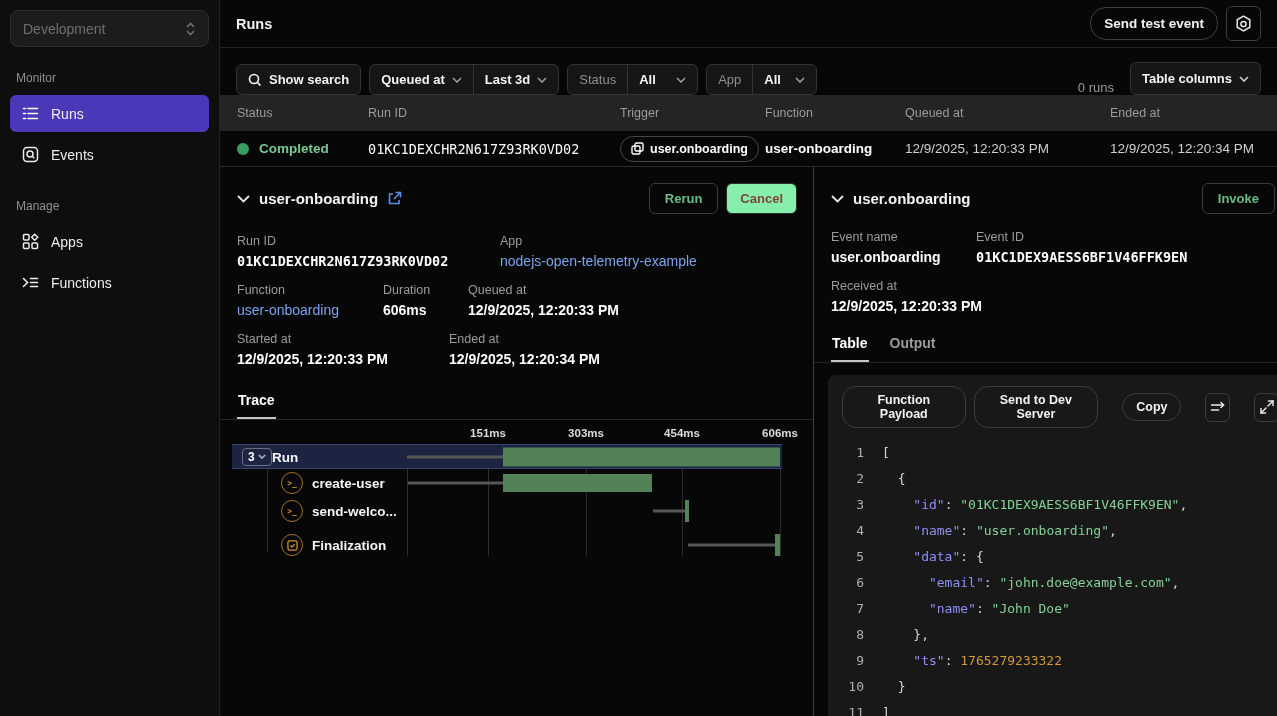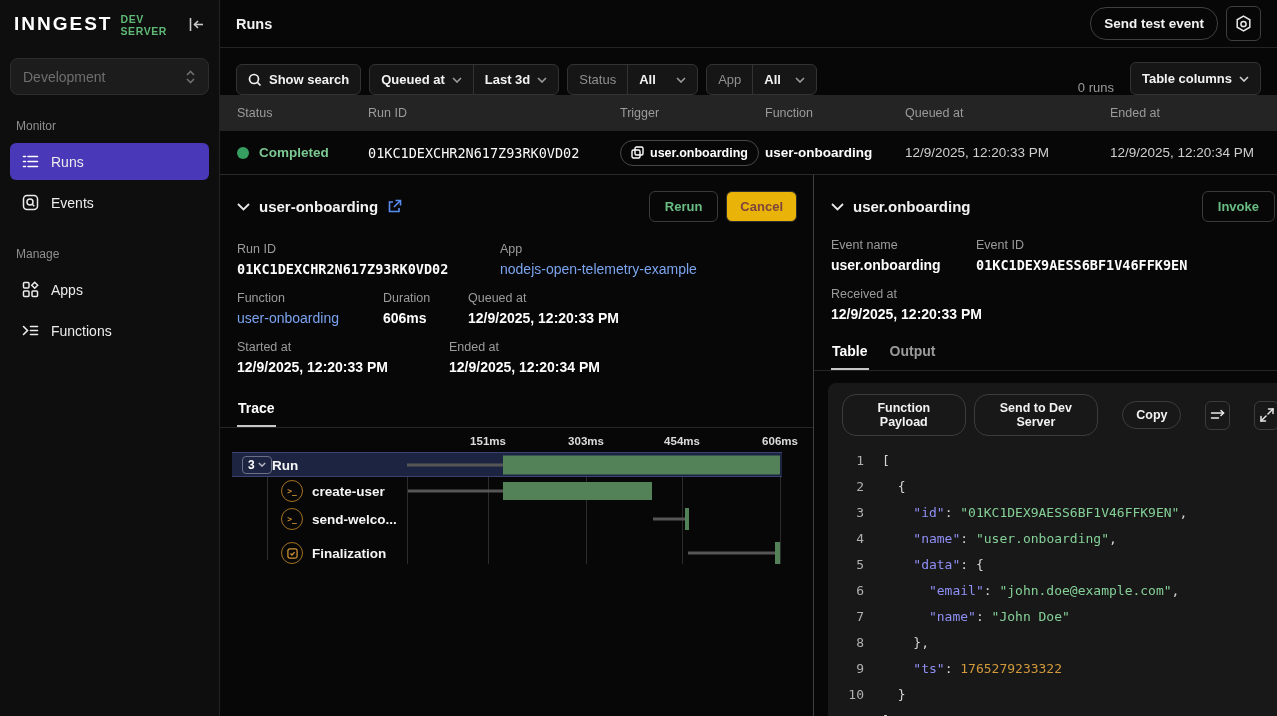--- a/index.html
+++ b/index.html
@@ -41,21 +41,21 @@
     height:31px; font-size:13px; font-weight:600; cursor:pointer; }
   .pill .seg { display:flex; align-items:center; gap:7px; padding:0 11px; }
   .pill .seg + .seg { border-left:1px solid #333; }
   .muted { color:#8f8f8f; font-weight:400; }
   .runs-count { margin-left:auto; color:#9b9b9b; font-size:13px; margin-right:8px; }
   .chev { color:#9b9b9b; }
 
   
   .grid-cols { display:grid; grid-template-columns:131px 252px 145px 140px 205px 1fr; align-items:center; padding-left:17px; }
   .table-header { height:36px; background:#242424; font-size:12.5px; color:#9b9b9b; flex-shrink:0; }
-  .table-row { height:44px; border-bottom:1px solid #292929; font-size:13.5px; flex-shrink:0; cursor:pointer; }
+  .table-row { height:36px; border-bottom:1px solid #292929; font-size:13.5px; flex-shrink:0; cursor:pointer; }
   .status-cell { display:flex; align-items:center; gap:10px; }
   .status-dot { width:12px; height:12px; border-radius:50%; background:#379e62; }
   .status-text { color:#7cc892; font-weight:600; }
   .mono { font-family:"DejaVu Sans Mono", monospace; }
   .runid-cell { font-size:13.5px; color:#fafafa; }
   .trigger-pill { display:inline-flex; align-items:center; gap:6px; height:26px; border:1px solid #474747;
     border-radius:13px; padding:0 10px; font-size:12.5px; font-weight:600; color:#fff; cursor:pointer; }
   .fn-cell { font-weight:700; color:#fff; }
   .date-cell { color:#cfcfcf; }
 
@@ -63,21 +63,21 @@
   .details { flex:1; display:flex; min-height:0; }
   .left-panel { width:593px; flex-shrink:0; display:flex; flex-direction:column; }
   .right-panel { flex:1; border-left:1px solid #3f3f3f; display:flex; flex-direction:column; min-width:0; overflow:hidden; }
 
   .panel-header { display:flex; align-items:center; gap:9px; padding:16px 16px 6px 17px; }
   .panel-title { font-size:15px; font-weight:700; }
   .panel-actions { margin-left:auto; display:flex; gap:8px; }
   .btn-rerun, .btn-invoke { border:1px solid #3a3a3a; border-radius:6px; background:transparent; color:#69bd83;
     font-weight:600; font-size:13px; padding:7px 15px; cursor:pointer; font-family:inherit; }
   .btn-invoke { margin-right:-14px; }
-  .btn-cancel { border:1px solid #2d2d2d; border-radius:6px; background:#eab308; color:#7e453c;
+  .btn-cancel { border:1px solid #2d2d2d; border-radius:6px; background:#86efac; color:#7e453c;
     font-weight:600; font-size:13px; padding:7px 13px; cursor:default; font-family:inherit; }
 
   .fields { padding:0 0 0 17px; }
   .field-row { display:flex; margin-top:14px; }
   .field .flabel { font-size:12.5px; color:#9b9b9b; margin-bottom:5px; }
   .field .fvalue { font-size:14px; font-weight:700; color:#fdfdfd; }
   .field .fvalue.mono { font-size:13.5px; }
   .field .fvalue.link { color:#7ba4ef; font-weight:400; cursor:pointer; }
   .w263 { width:263px; } .w146 { width:146px; } .w85 { width:85px; } .w212 { width:212px; } .w145 { width:145px; }
 
@@ -114,31 +114,20 @@
 
   .code { flex:1; font-family:"DejaVu Sans Mono", monospace; font-size:13px; line-height:26px; padding-top:3px; overflow:hidden; }
   .code-line { display:flex; white-space:pre; }
   .ln { width:36px; text-align:right; color:#b0b0b0; margin-right:18px; flex-shrink:0; user-select:none; }
   .tk-key { color:#8f8ff5; } .tk-str { color:#84d097; } .tk-num { color:#d19a3b; } .tk-punc { color:#d6d6d6; }
 </style>
 </head>
 <body>
 
 <aside class="sidebar">
-  <div class="logo-row">
-    <span class="logo-text">INNGEST</span>
-    <span class="logo-badge">DEV SERVER</span>
-    <span class="collapse-btn">
-      <svg width="17" height="15" viewBox="0 0 17 15" fill="none" stroke="#c9c9c9" stroke-width="1.6">
-        <path d="M2.5 1v13"></path>
-          <path d="M15 7.5H6.5"></path>
-          <path d="M10 4L6.5 7.5 10 11"></path>
-      </svg>
-    </span>
-  </div>
 
   <div class="env-select">
     <span>Development</span>
     <span class="updown">
       <svg width="11" height="14" viewBox="0 0 11 14" fill="none" stroke="#6f6f6f" stroke-width="1.6">
         <path d="M2 5l3.5-3.5L9 5"></path>
           <path d="M2 9l3.5 3.5L9 9"></path>
       </svg>
     </span>
   </div>

